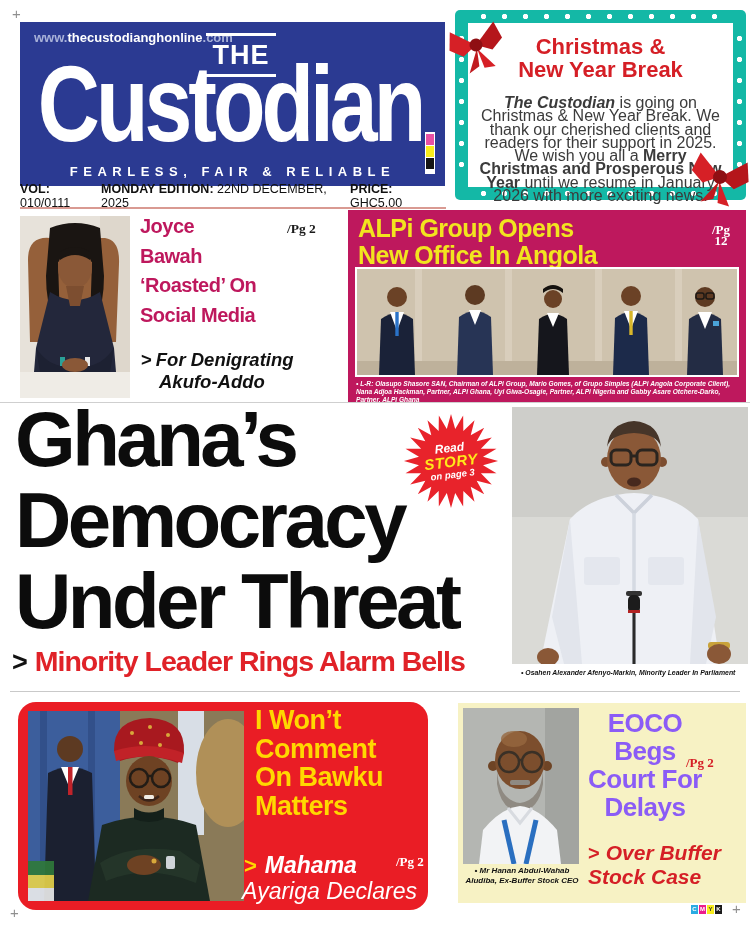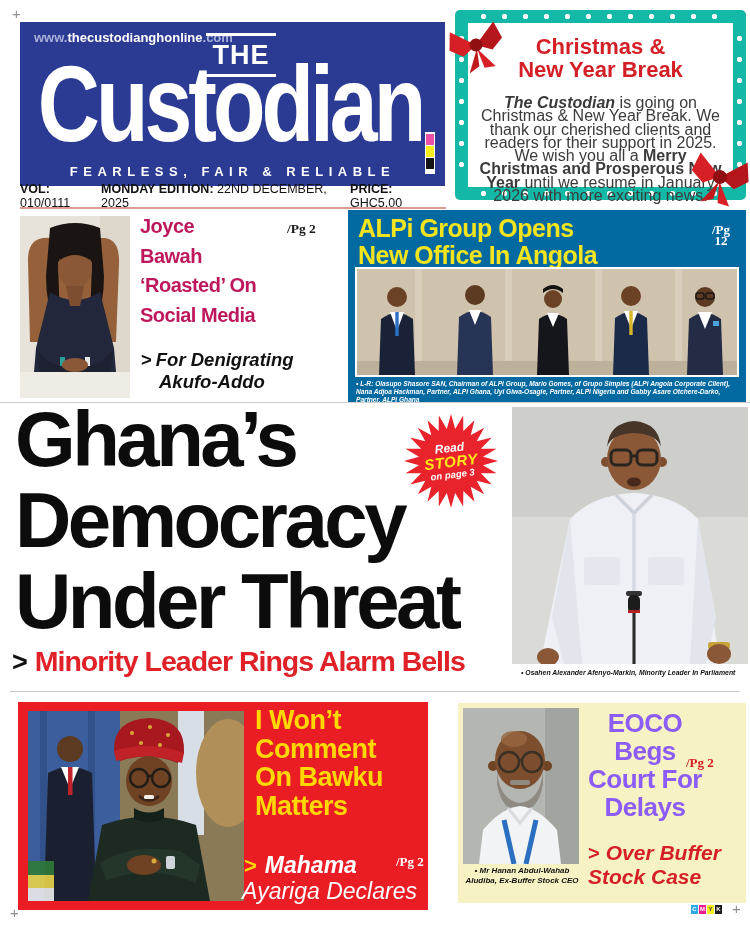--- a/index.html
+++ b/index.html
@@ -49,21 +49,21 @@
 
   
   .joyce-photo { position:absolute; left:20px; top:216px; width:110px; height:182px; }
   .joyce-head { position:absolute; left:140px; top:212px; width:215px; color:#be185d; font-size:20px; line-height:29.5px; font-weight:bold; letter-spacing:-0.5px; }
   .joyce-pg { position:absolute; left:287px; top:221px; font-size:13.5px; font-weight:bold; color:#1a1a1a; }
   .joyce-kicker { position:absolute; left:141px; top:349px; color:#111; font-size:18.5px; line-height:22px; font-weight:bold; font-style:italic; }
   .joyce-kicker .chev { font-style:normal; margin-right:4px; }
   .joyce-kicker .l2 { margin-left:18px; }
 
   
-  .alpi { position:absolute; left:348px; top:210px; width:398px; height:193px; background:#0369a1; }
+  .alpi { position:absolute; left:348px; top:210px; width:398px; height:193px; background:#be185d; }
   .alpi-head { position:absolute; left:10px; top:5px; color:#f2e41f; font-size:25px; line-height:27px; font-weight:bold; letter-spacing:-0.5px; }
   .alpi-pg { position:absolute; right:16px; top:14px; color:#ffffff; font-size:13px; line-height:11px; font-weight:bold; text-align:center; }
   .alpi-photo { position:absolute; left:7px; top:57px; width:384px; height:110px; border:2px solid #ffffff; }
   .alpi-photo svg { display:block; }
   .alpi-caption { position:absolute; left:8px; top:170px; width:383px; color:#ffffff; font-size:6.6px; line-height:8.2px; font-weight:bold; font-style:italic; }
 
   .rule1 { position:absolute; left:0px; top:402px; width:750px; height:1px; background:#cfcfcf; }
   .rule2 { position:absolute; left:10px; top:691px; width:730px; height:1px; background:#c9c9c9; }
 
   
@@ -74,21 +74,21 @@
   .star-text .t1 { color:#ffffff; font-size:12px; font-weight:bold; line-height:12px; }
   .star-text .t2 { color:#ffe81a; font-size:15px; font-weight:bold; line-height:15px; letter-spacing:0.5px; }
   .star-text .t3 { color:#ffffff; font-size:9.5px; font-weight:bold; line-height:11px; }
   .main-photo { position:absolute; left:512px; top:407px; width:236px; height:257px; }
   .main-caption { position:absolute; left:521px; top:669px; width:228px; color:#111; font-size:6.9px; font-weight:bold; font-style:italic; }
   .main-subhead { position:absolute; left:12px; top:645px; display:flex; align-items:baseline; }
   .main-subhead .chev { color:#111; font-size:27px; font-weight:bold; margin-right:7px; }
   .main-subhead .txt { color:#e02228; font-size:28.5px; font-weight:bold; letter-spacing:-1px; white-space:nowrap; }
 
   
-  .bawku { position:absolute; left:18px; top:702px; width:410px; height:208px; background:#ea1d25; }
+  .bawku { position:absolute; left:18px; top:702px; width:410px; height:208px; background:#ea1d25;border-radius:18px; }
   .bawku-photo { position:absolute; left:10px; top:9px; width:216px; height:190px; }
   .bawku-head { position:absolute; left:237px; top:4px; color:#ffd800; font-size:27px; line-height:28.5px; font-weight:bold; letter-spacing:-0.5px; }
   .bawku-k1 { position:absolute; left:226px; top:150px; display:flex; align-items:baseline; }
   .bawku-k1 .chev { color:#ffd800; font-size:22px; font-weight:bold; margin-right:8px; }
   .bawku-k1 .txt { color:#ffffff; font-size:23px; font-weight:bold; font-style:italic; }
   .bawku-pg { position:absolute; left:378px; top:152px; color:#ffffff; font-size:13px; font-weight:bold; }
   .bawku-k2 { position:absolute; left:224px; top:176px; color:#ffffff; font-size:23px; font-weight:normal; font-style:italic; white-space:nowrap; }
 
   
   .eoco { position:absolute; left:458px; top:703px; width:288px; height:200px; background:#f7f2c4; }

